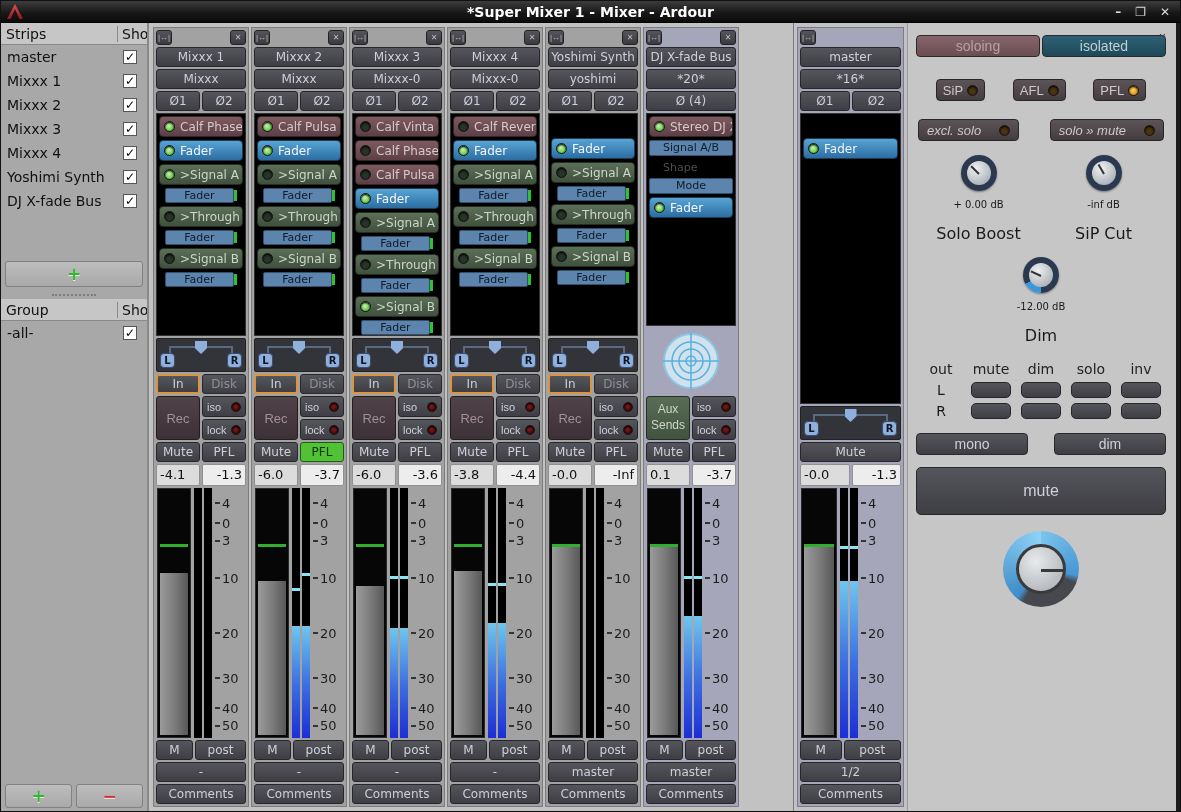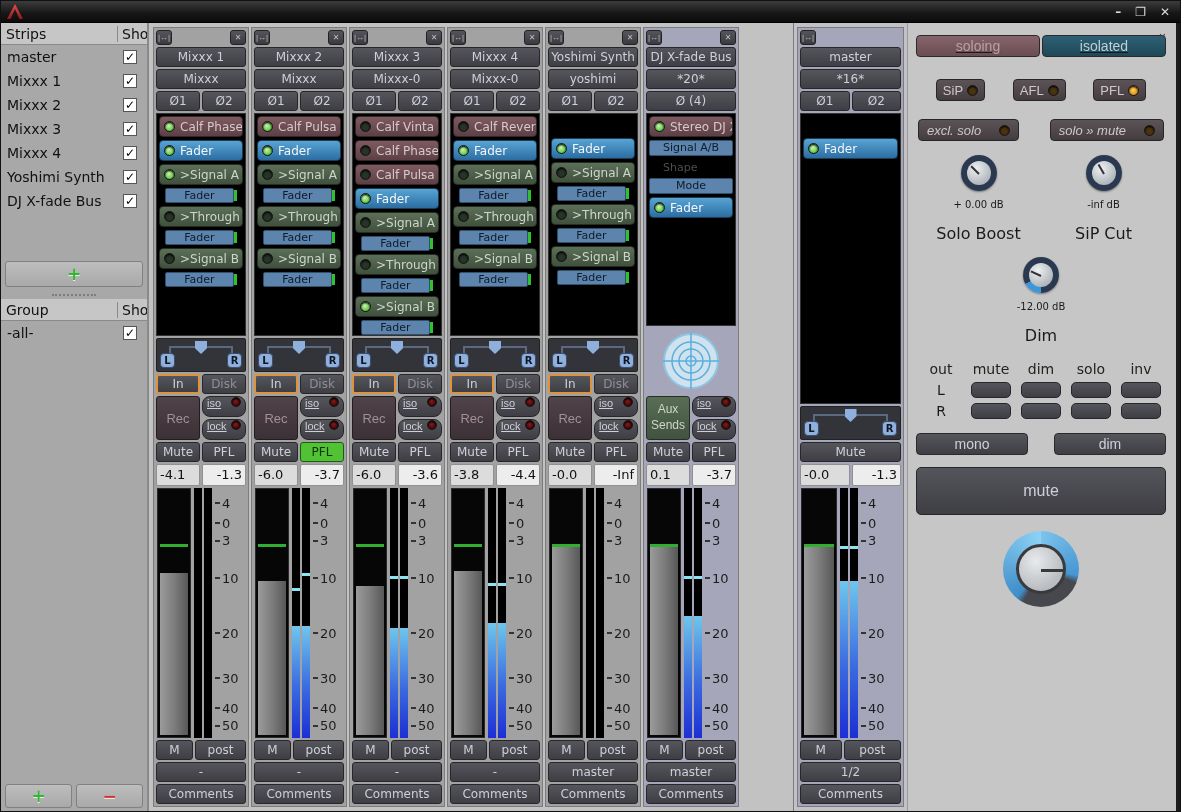--- a/index.html
+++ b/index.html
@@ -94,22 +94,22 @@
                  text-align:center; line-height:13px; }
   .panner .pl { left:3px; } .panner .pr { right:3px; }
   .circlepan { height:66px; flex:0 0 66px; display:flex; align-items:center; justify-content:center; }
   
   .recrow { height:44px; flex:0 0 44px; }
   .recbtn { width:50%; height:44px; background:linear-gradient(#50434a,#3c3136); border:1px solid #241d20;
             border-radius:3px; color:#a09098; font-size:13px; cursor:pointer; }
   .auxbtn { width:50%; height:44px; background:linear-gradient(#5a6e56,#41523e); border:1px solid #242e22;
             border-radius:3px; color:#ccd6ca; font-size:12px; line-height:1.3; cursor:pointer; }
   .ilcol { width:50%; display:flex; flex-direction:column; gap:2px; }
-  .ilbtn { flex:1; background:linear-gradient(#55555c,#3e3e44); border:1px solid #26262b; border-radius:8px;
-           color:#cfcfda; font-size:11px; display:flex; align-items:flex-start; padding:0 4px; gap:3px; cursor:pointer;text-decoration:underline; }
+  .ilbtn { flex:1; background:linear-gradient(#55555c,#3e3e44); border:1px solid #26262b; border-radius:3px;
+           color:#cfcfda; font-size:11px; display:flex; align-items:center; padding:0 4px; gap:3px; cursor:pointer; }
   .ilbtn span { flex:1; text-align:left; }
   .ilbtn .led { width:10px; height:10px; flex:0 0 10px; }
   
   .vals { height:22px; flex:0 0 22px; }
   .val { width:50%; background:#dcdcdc; border:1px solid #909090; border-radius:2px; color:#111;
          font-size:13px; padding:2px 3px; overflow:hidden; }
   .val.r { background:#ededed; text-align:right; }
   
   .meter { height:250px; flex:0 0 250px; display:flex; gap:3px; padding:0 1px; }
   .ftrack { width:36px; background:#060606; border:1px solid #2a2a2a; position:relative; }
@@ -129,21 +129,21 @@
   
   .masterpanel { width:114px; flex:0 0 114px; background:#c2c2c6; border-left:1px solid #7a7a7a;
                  padding:4px 3px; display:flex; }
   .strip.master { width:107px; flex:1; background:#a6a6ba; }
 
   
   .monitor { width:273px; flex:0 0 273px; background:#c6c6c6; border-left:1px solid #9a9a9a;
              border-right:4px solid #1c1c1c; padding:8px 10px 0 8px; position:relative;
              font-size:14px; color:#1a1a1a; display:flex; flex-direction:column; }
   .mon-chevron { position:absolute; top:2px; right:8px; color:#444; font-size:13px; cursor:pointer; }
-  .monrow { display:flex; gap:2px; margin-bottom:8px;text-decoration:underline; }
+  .monrow { display:flex; gap:2px; margin-bottom:8px; }
   .monbtn { height:22px; border-radius:4px; border:1px solid #2a2a2a; font-size:14px; cursor:pointer; }
   .b-soloing { flex:1; background:linear-gradient(#87646b,#6b4d54); color:#b5a2a6; }
   .b-isolated { flex:1; background:linear-gradient(#2e6075,#1e4858); color:#bfcfd6; }
   .b-audition { flex:1; background:linear-gradient(#87646b,#6b4d54); color:#b5a2a6; }
   .ledrow { display:flex; justify-content:space-around; margin:14px 6px 6px; }
   .ledbtn { background:linear-gradient(#5c5356,#443d3f); border:1px solid #26262b; border-radius:4px;
             color:#cfc8ca; font-size:13px; height:22px; padding:0 6px; display:flex; align-items:center; gap:4px; cursor:pointer; }
   .ledbtn .led { width:11px; height:11px; }
   .solorow { display:flex; justify-content:space-between; margin:12px 2px 4px; }
   .solorow .ledbtn { padding:0 8px; }
@@ -175,20 +175,21 @@
   .bigknob .ptr { position:absolute; left:50%; top:50%; width:22px; height:3px; background:#3a3a3a; }
   .moncenter { text-align:center; }
 </style>
 </head>
 <body>
 
 <div id="app">
 
   <div class="titlebar">
     <span class="app-logo"></span>
+    <span class="title-text">*Super Mixer 1 - Mixer - Ardour</span>
     <span class="win-ctl">
       <span>–</span>
       <span>❐</span>
       <span>✕</span>
     </span>
   </div>
 
   <div class="content">
 
     <div class="sidebar">

